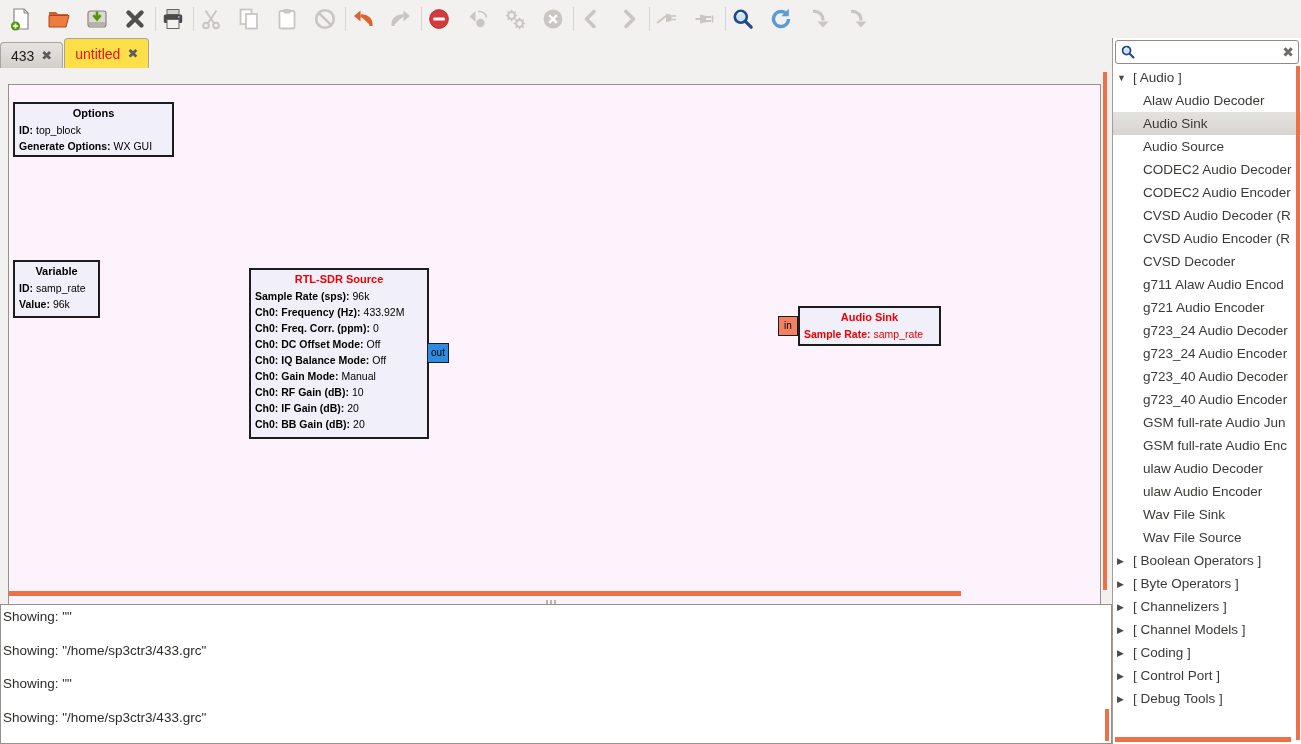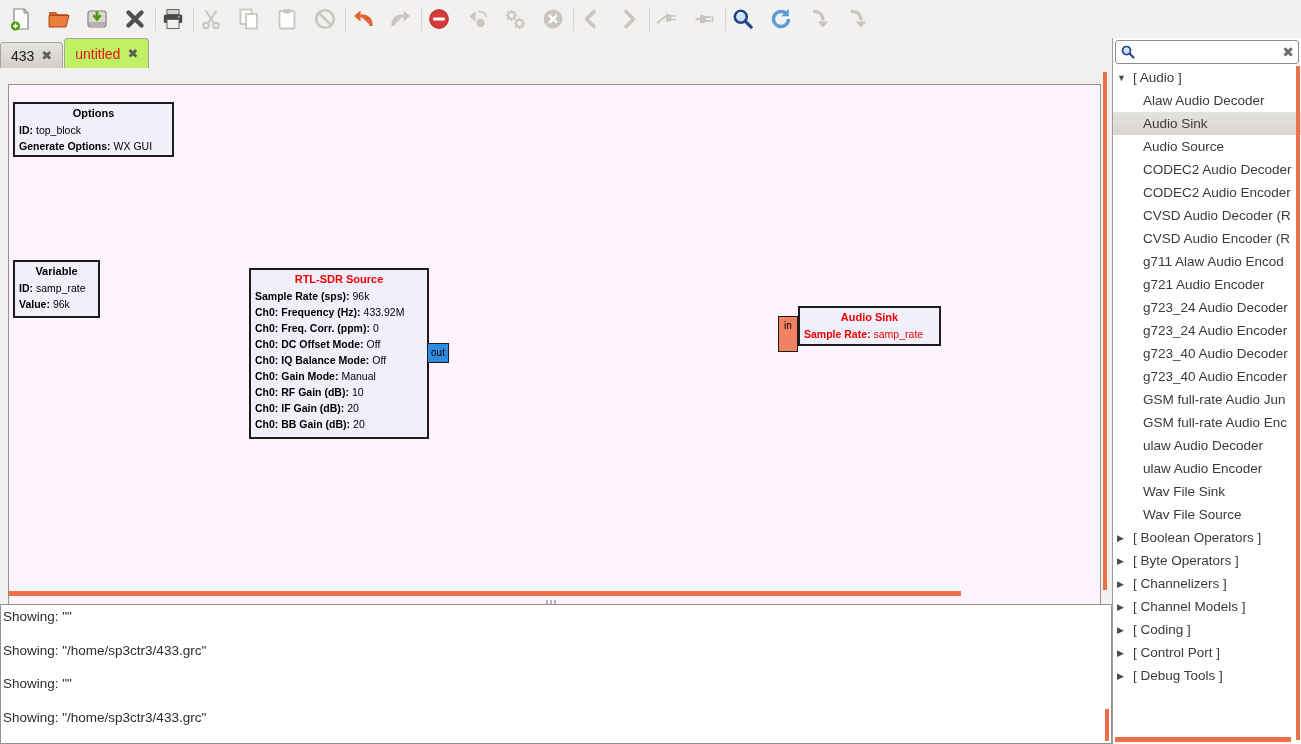--- a/index.html
+++ b/index.html
@@ -14,21 +14,21 @@
     justify-content:center; color:#4a4a4a; cursor:default; flex:none; }
   .tb svg { width:24px; height:24px; }
   .tb.disabled { color:#c9c6c2; }
   .tb.sep { width:1px; height:24px; background:#d8d5d0; margin:0 4px 0 -5px; }
 
   
   .tabbar { height:30px; display:flex; align-items:flex-end; flex:none; }
   .tab { height:26px; margin-right:1px; padding:0 10px; display:flex; align-items:center;
     gap:7px; background:linear-gradient(#e6e4e1,#d2cfca); border:1px solid #a9a49e;
     border-bottom:none; border-radius:4px 4px 0 0; font-size:14px; color:#1a1a1a; }
-  .tab.active { height:30px; background:#bef264; color:var(--tab_active_red); }
+  .tab.active { height:30px; background:#fde047; color:var(--tab_active_red); }
   .tab-close { color:#5c5c5c; font-size:13px; line-height:1; }
 
   
   .content { flex:1; display:flex; }
   .left-col { width:1112px; display:flex; flex-direction:column; flex:none; }
 
   
   .canvas-pane { height:532px; position:relative; flex:none; background:#f2f1f0; }
   .canvas { position:absolute; left:8px; top:16px; width:1093px; height:530px;
     background:var(--canvas_bg); border:1px solid #96918b; }
@@ -36,21 +36,21 @@
     padding:1px 4px; }
   .gblock-title { font-weight:bold; font-size:11px; line-height:17px; text-align:center;
     color:#000; white-space:nowrap; }
   .gblock.err-title .gblock-title, .gblock.err-all .gblock-title { color:var(--error_red); }
   .gblock.err-all .gparam { color:var(--error_red); }
   .gparam { font-size:10.5px; line-height:16px; color:#000; white-space:nowrap; }
   .gparam b { margin-right:3px; }
   .gport { position:absolute; font-size:10px; line-height:18px; text-align:center;
     border:1px solid #1c1c1c; color:#000; }
   .gport.out { background:var(--port_out_blue); width:22px; height:20px; }
-  .gport.in  { background:var(--port_in_salmon); width:20px; height:36px; }
+  .gport.in  { background:var(--port_in_salmon); width:20px; height:20px; }
   .canvas-hscroll { position:absolute; left:9px; top:523px; width:952px; height:5px;
     background:var(--accent_orange); }
   .canvas-vscroll { position:absolute; left:1103px; top:4px; width:4px; height:518px;
     background:var(--accent_orange); }
 
   
   .splitter { height:4px; position:relative; flex:none; }
   .grip { position:absolute; left:546px; top:0; display:flex; gap:2px; }
   .grip i { width:2px; height:4px; background:#b9b5b0; }
 
@@ -454,20 +454,24 @@
           <div class="tree-row">
             <span class="tri"></span>
             <span>CVSD Audio Decoder (R</span>
           </div>
           <div class="tree-row">
             <span class="tri"></span>
             <span>CVSD Audio Encoder (R</span>
           </div>
           <div class="tree-row">
             <span class="tri"></span>
+            <span>CVSD Decoder</span>
+          </div>
+          <div class="tree-row">
+            <span class="tri"></span>
             <span>g711 Alaw Audio Encod</span>
           </div>
           <div class="tree-row">
             <span class="tri"></span>
             <span>g721 Audio Encoder</span>
           </div>
           <div class="tree-row">
             <span class="tri"></span>
             <span>g723_24 Audio Decoder</span>
           </div>

